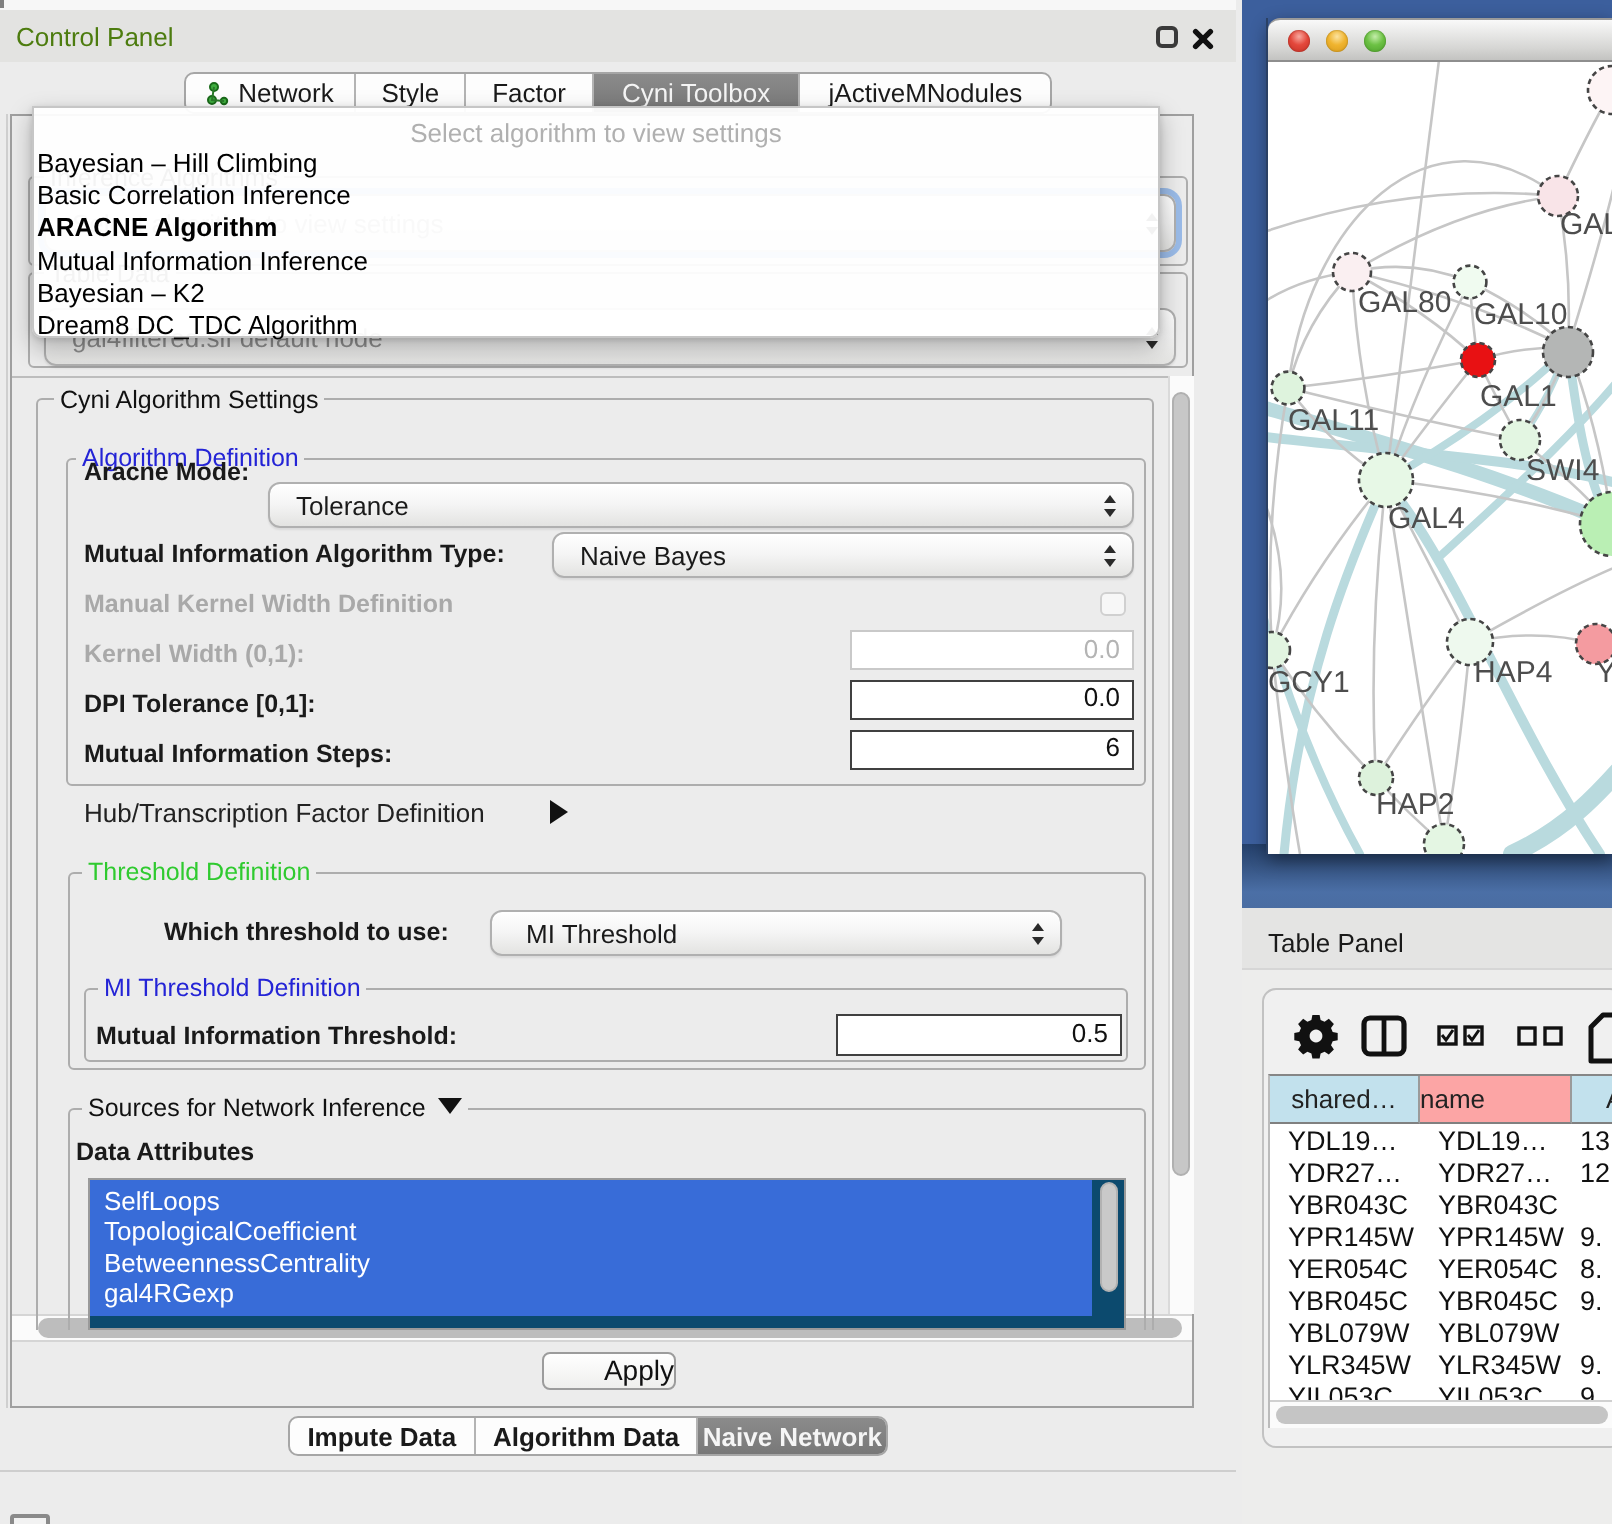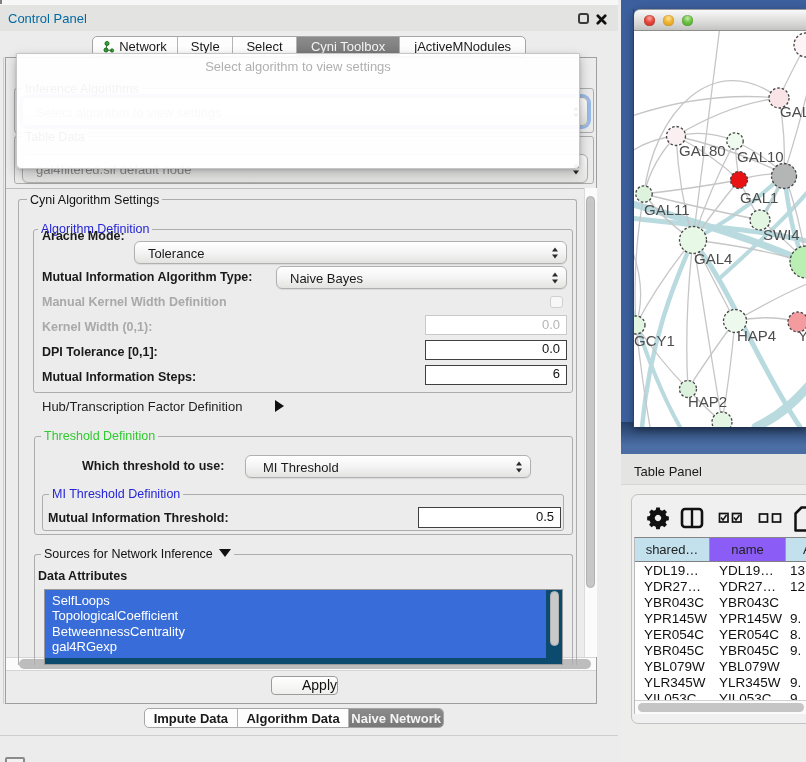--- a/index.html
+++ b/index.html
@@ -137,36 +137,36 @@
   <rect x="92.5" y="10.5" width="8.5" height="8.5" stroke-width="1.7"></rect>
   <path d="M81,14.5 l2,2.5 3.5-5" stroke-width="1.5"></path>
   <path d="M94,14.5 l2,2.5 3.5-5" stroke-width="1.5"></path>
   <rect x="119.5" y="11" width="8" height="8" stroke-width="1.7"></rect>
   <rect x="132.5" y="11" width="8" height="8" stroke-width="1.7"></rect>
   <path d="M155.5,10.5 l6,-6 h10 v23 h-16 z" stroke-width="2.5" stroke-linejoin="round"></path>
  </g>
 </svg>
 <div class="ab" style="left:634px;top:537px;width:172px;height:177px;background:#fff;border-left:1px solid #bbb;border-top:1px solid #868686;box-sizing:border-box;overflow:hidden">
  <div class="ab" style="left:0;top:0;width:75px;height:24px;background:#c2e1ed;border-right:1px solid #9a9a9a;border-bottom:1px solid #808080;box-sizing:border-box;text-align:center;line-height:23px;font-size:13px;color:#222">shared…</div>
- <div class="ab" style="left:75px;top:0;width:76px;height:24px;background:#8b5cf6;border-right:1px solid #9a9a9a;border-bottom:1px solid #808080;box-sizing:border-box;text-align:center;line-height:23px;font-size:13px;color:#222">name</div>
+ <div class="ab" style="left:75px;top:0;width:76px;height:24px;background:#fca5a5;border-right:1px solid #9a9a9a;border-bottom:1px solid #808080;box-sizing:border-box;line-height:23px;font-size:13px;color:#222">name</div>
  <div class="ab" style="left:151px;top:0;width:60px;height:24px;background:#c2e1ed;border-bottom:1px solid #808080;box-sizing:border-box;line-height:23px;font-size:13px;color:#222"><span style="padding-left:17px">A</span></div>
  <div class="ab" style="left:0;top:25px;width:172px;height:152px;font-size:13.5px;color:#111;line-height:16px">
   <div class="ab" style="left:9px;top:0">YDL19…<br>YDR27…<br>YBR043C<br>YPR145W<br>YER054C<br>YBR045C<br>YBL079W<br>YLR345W<br>YIL053C</div>
   <div class="ab" style="left:84px;top:0">YDL19…<br>YDR27…<br>YBR043C<br>YPR145W<br>YER054C<br>YBR045C<br>YBL079W<br>YLR345W<br>YIL053C</div>
   <div class="ab" style="left:155px;top:0">13<br>12<br>&nbsp;<br>9.<br>8.<br>9.<br>&nbsp;<br>9.<br>9.</div>
  </div>
  <div class="ab" style="left:0;top:162px;width:172px;height:15px;background:#fbfbfb;border-top:1px solid #d0d0d0;box-sizing:border-box">
   <div class="ab" style="left:3px;top:2px;width:166px;height:9px;background:#c5c5c5;border-radius:5px"></div>
  </div>
 </div>
 
 <div class="ab" style="left:0;top:0;width:618px;height:5px;background:#f7f7f7"></div>
 <div class="ab" style="left:0;top:0;width:2px;height:4px;background:#808080"></div>
 <div class="ab" style="left:0;top:5px;width:618px;height:26px;background:#e3e3e1">
- <div class="ab" style="left:8px;top:6px;font-size:13px;color:#0369a1">Control Panel</div>
+ <div class="ab" style="left:8px;top:6px;font-size:13px;color:#4d7c0f">Control Panel</div>
 </div>
 <div class="ab" style="left:577.5px;top:13px;width:11px;height:11px;border:2px solid #3a3a3a;border-radius:3px;box-sizing:border-box"></div>
 <svg class="ab" style="left:595.5px;top:14px" width="11" height="11" viewBox="0 0 11 11">
  <path d="M1.8,1.8 L9.2,9.2 M9.2,1.8 L1.8,9.2" stroke="#111" stroke-width="2.7" fill="none" stroke-linecap="round"></path>
 </svg>
 <div class="ab" style="left:0;top:735px;width:618px;height:1px;background:#cecece"></div>
 <div class="ab" style="left:5px;top:757px;width:20px;height:12px;border:2px solid #8a8a8a;border-radius:2px;background:#f2f2f2;box-sizing:border-box"></div>
 
 <div class="ab" style="left:3px;top:57px;width:1px;height:647px;background:#cfcfcf"></div>
 <div class="ab" style="left:5px;top:57px;width:592px;height:647px;border:1px solid #9f9f9f;background:#ececec;box-sizing:border-box"></div>
@@ -242,20 +242,21 @@
 </div>
 
 <div class="seg" style="left:92px;top:36px;width:434px;height:21px;font-size:13px">
  <div style="width:85px"><svg width="12" height="12" viewBox="0 0 12 12" style="margin-right:4px">
         <circle cx="4" cy="2.5" r="2" fill="#3fae3f" stroke="#1a6a1a"></circle>
         <circle cx="3" cy="9" r="2" fill="#3fae3f" stroke="#1a6a1a"></circle>
         <circle cx="9" cy="9.5" r="1.6" fill="#3fae3f" stroke="#1a6a1a"></circle>
         <path d="M4,2.5 L3,9 L9,9.5" stroke="#2a7a2a" fill="none"></path>
       </svg>Network</div>
  <div style="width:55px">Style</div>
- <div style="width:63px">Select</div>
+ <div style="width:63px">Factor</div>
  <div class="sel" style="width:104px">Cyni Toolbox</div>
  <div style="width:126px">jActiveMNodules</div>
 </div>
 
 <div class="ab" style="left:16px;top:53px;width:564px;height:116px;background:rgba(255,255,255,.94);border:1px solid #c6c6c6;border-radius:0 0 5px 5px;box-shadow:0 5px 12px rgba(0,0,0,.28),0 1px 3px rgba(0,0,0,.12);box-sizing:border-box">
  <div class="ab" style="left:0;top:5px;width:100%;text-align:center;font-size:13px;color:#b0b0b0">Select algorithm to view settings</div>
+ <div class="ab" style="left:1.5px;top:20px;font-size:13px;line-height:16.2px;color:#000">Bayesian – Hill Climbing<br>Basic Correlation Inference<br><span class="b">ARACNE Algorithm</span><br>Mutual Information Inference<br>Bayesian – K2<br>Dream8 DC_TDC Algorithm</div>
 </div>
 
 </body></html>

